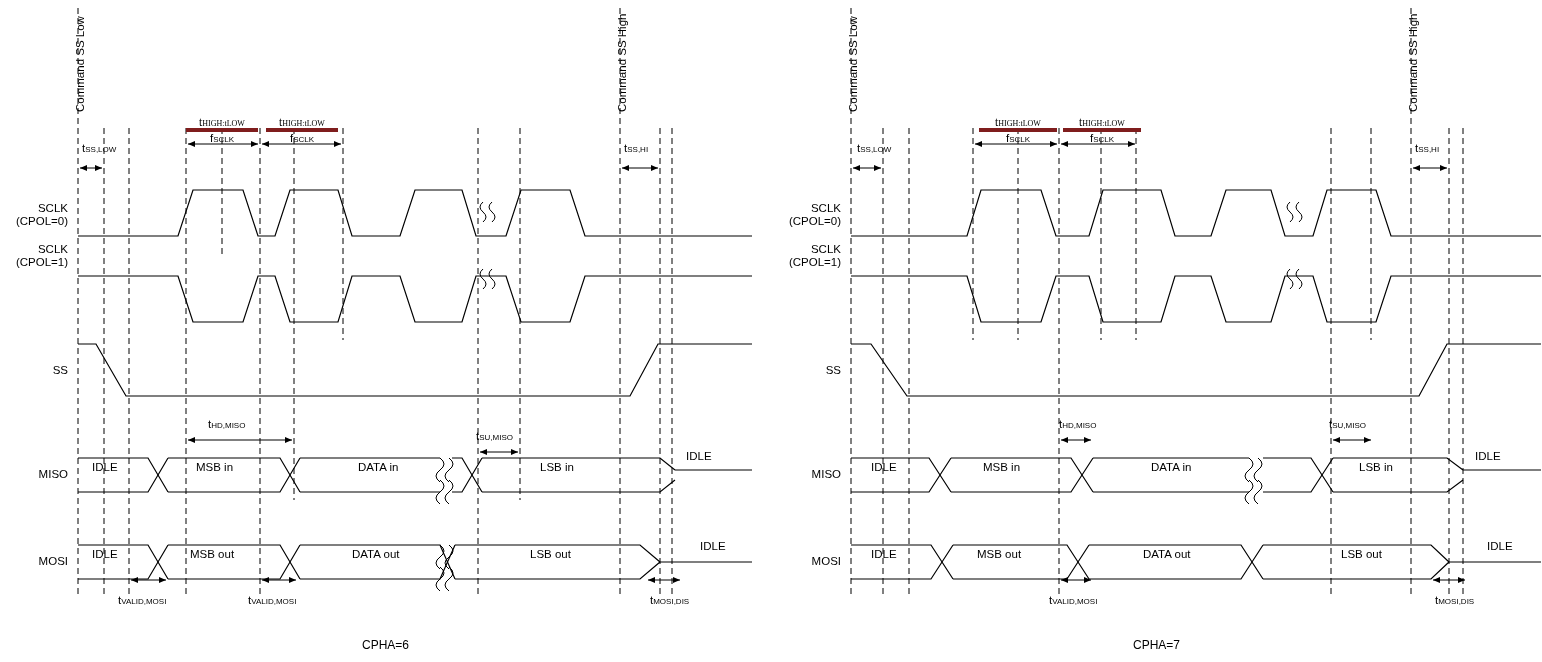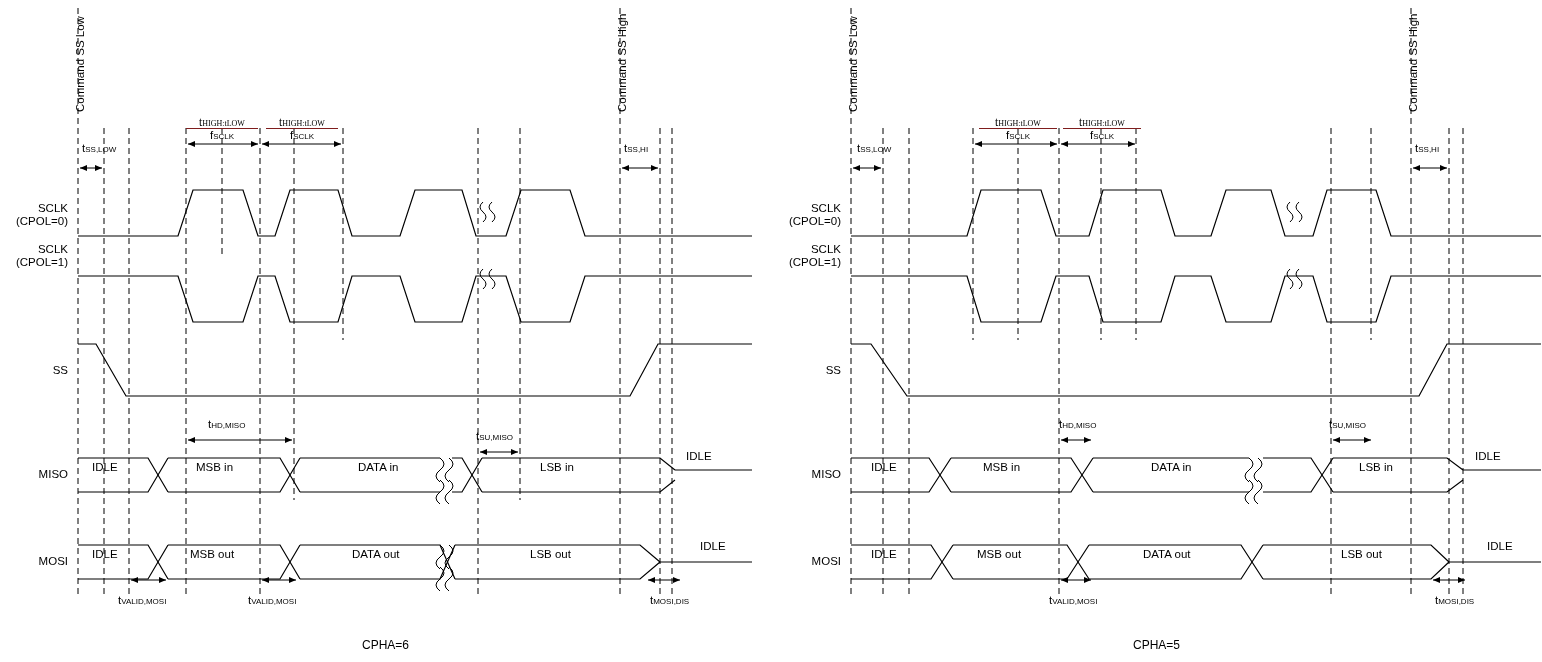--- a/index.html
+++ b/index.html
@@ -8,21 +8,21 @@
   .panel{position:absolute;top:0;height:662px;width:771px;}
   .panel.left{left:0;}
   .panel.right{left:771px;}
   svg{display:block;}
   .lbl{position:absolute;font-size:11.5px;line-height:1.15;white-space:nowrap;}
   .rowlbl{text-align:right;}
   .vert{position:absolute;font-size:11.5px;white-space:nowrap;transform-origin:0 0;transform:rotate(-90deg);}
   .sub{font-size:8px;vertical-align:baseline;}
   .frac{position:absolute;font-size:11.5px;text-align:center;white-space:nowrap;}
   .frac .num{display:block;padding:0 3px;font-family:Liberation Serif, serif;}
-  .frac .den{display:block;border-top:1px solid #7f1d1d;padding:0 3px;}
+  .frac .den{display:block;border-top:4px solid #7f1d1d;padding:0 3px;}
   .caption{position:absolute;font-size:12px;text-align:center;}
   .tick{position:absolute;font-size:11.5px;white-space:nowrap;}
 </style>
 </head>
 <body>
 
 <div id="root">
 
   <div class="panel left">
 
@@ -326,16 +326,16 @@
     <div class="lbl" style="left:380px;top:461px;">DATA in</div>
     <div class="lbl" style="left:588px;top:461px;">LSB in</div>
     <div class="lbl" style="left:704px;top:450px;">IDLE</div>
 
     <div class="lbl" style="left:100px;top:548px;">IDLE</div>
     <div class="lbl" style="left:206px;top:548px;">MSB out</div>
     <div class="lbl" style="left:372px;top:548px;">DATA out</div>
     <div class="lbl" style="left:570px;top:548px;">LSB out</div>
     <div class="lbl" style="left:716px;top:540px;">IDLE</div>
 
-    <div class="caption" style="left:0px;top:638px;width:771px;">CPHA=5</div>
+    <div class="caption" style="left:0px;top:638px;width:771px;">CPHA=7</div>
   </div>
 
 </div>
 
 </body></html>

